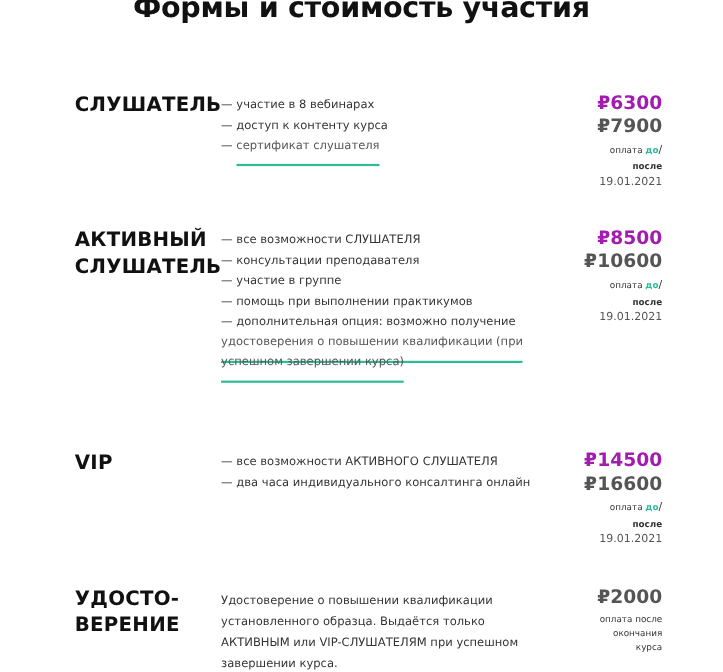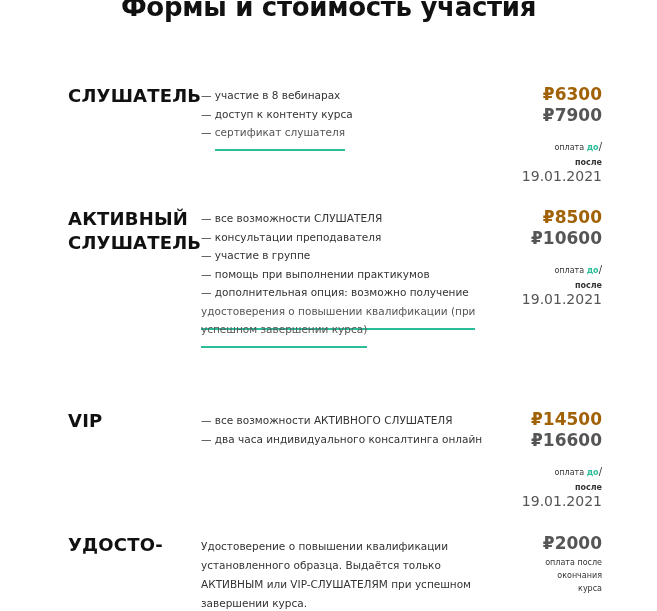--- a/index.html
+++ b/index.html
@@ -5,27 +5,27 @@
   html, body { margin:0; padding:0; background:#ffffff; }
   body { width:657px; height:611px; overflow:hidden; position:relative; font-family:"DejaVu Sans", sans-serif; color:#111; }
   .title { position:absolute; top:-8px; left:0; width:657px; text-align:center; font-size:26px; font-weight:bold; color:#111; letter-spacing:-0.3px; }
   .plan { position:absolute; left:0; width:657px; }
   .plan-name { position:absolute; left:68px; top:0; font-size:18px; font-weight:bold; line-height:24px; color:#111; letter-spacing:0.2px; }
   .features { position:absolute; left:201px; top:2px; width:285px; font-size:10.5px; line-height:18.5px; color:#333; list-style:none; margin:0; padding:0; }
   .features li { margin:0; padding:0; }
   .link { color:#555; border-bottom:2px solid #2bbd98; text-decoration:none; padding-bottom:11px; }
   .desc { position:absolute; left:201px; top:4px; width:295px; font-size:10.5px; line-height:19px; color:#333; }
   .price-col { position:absolute; right:55px; top:0; text-align:right; }
-  .price-new { font-size:17px; font-weight:bold; color:#a16207; line-height:21px; }
+  .price-new { font-size:17px; font-weight:bold; color:#a21caf; line-height:21px; }
   .price-old { font-size:17px; font-weight:bold; color:#555; line-height:21px; }
-  .note { font-size:8px; line-height:15px; color:#333; margin-top:13px; }
+  .note { font-size:8px; line-height:15px; color:#333; margin-top:3px; }
   .note .accent { color:#2bbd98; font-weight:bold; }
   .note .slash { font-size:10px; }
   .note .after { font-weight:bold; }
-  .note-date { font-size:14px; line-height:13px; color:#555; }
+  .note-date { font-size:10px; line-height:13px; color:#555; }
 </style>
 </head>
 <body>
 
 <div class="title">Формы и стоимость участия</div>
 
 <section class="plan" style="top:84px;">
   <div class="plan-name">
     <span>СЛУШАТЕЛЬ</span>
   </div>
@@ -74,20 +74,21 @@
     <div class="price-new">₽14500</div>
     <div class="price-old">₽16600</div>
     <div class="note"><span>оплата </span><span class="accent">до</span><span class="slash">/</span><br><span class="after">после</span></div>
     <div class="note-date">19.01.2021</div>
   </div>
 </section>
 
 <section class="plan" style="top:533px;">
   <div class="plan-name">
     <div>УДОСТО-</div>
+    <div>ВЕРЕНИЕ</div>
   </div>
   <div class="desc">Удостоверение о повышении квалификации установленного образца. Выдаётся только АКТИВНЫМ или VIP-СЛУШАТЕЛЯМ при успешном завершении курса.</div>
   <div class="price-col">
     <div class="price-old">₽2000</div>
     <div class="note" style="margin-top:2px;line-height:13px;">
       <div>оплата после</div>
       <div>окончания</div>
       <div>курса</div>
     </div>
   </div>

